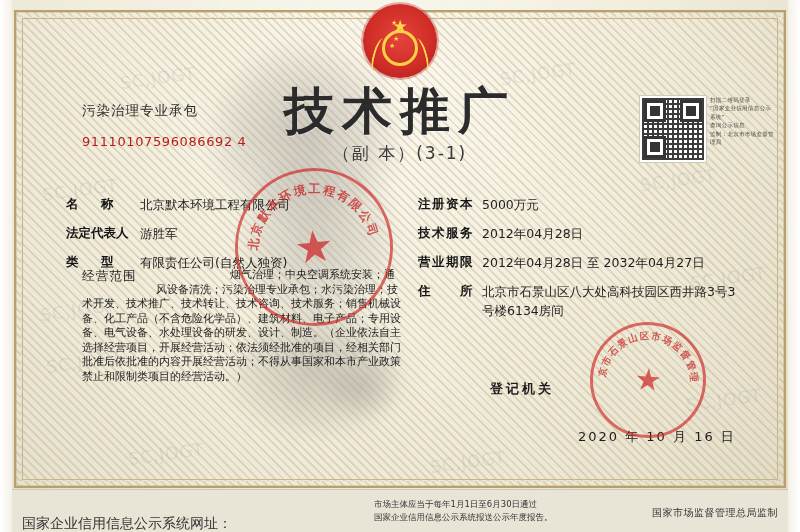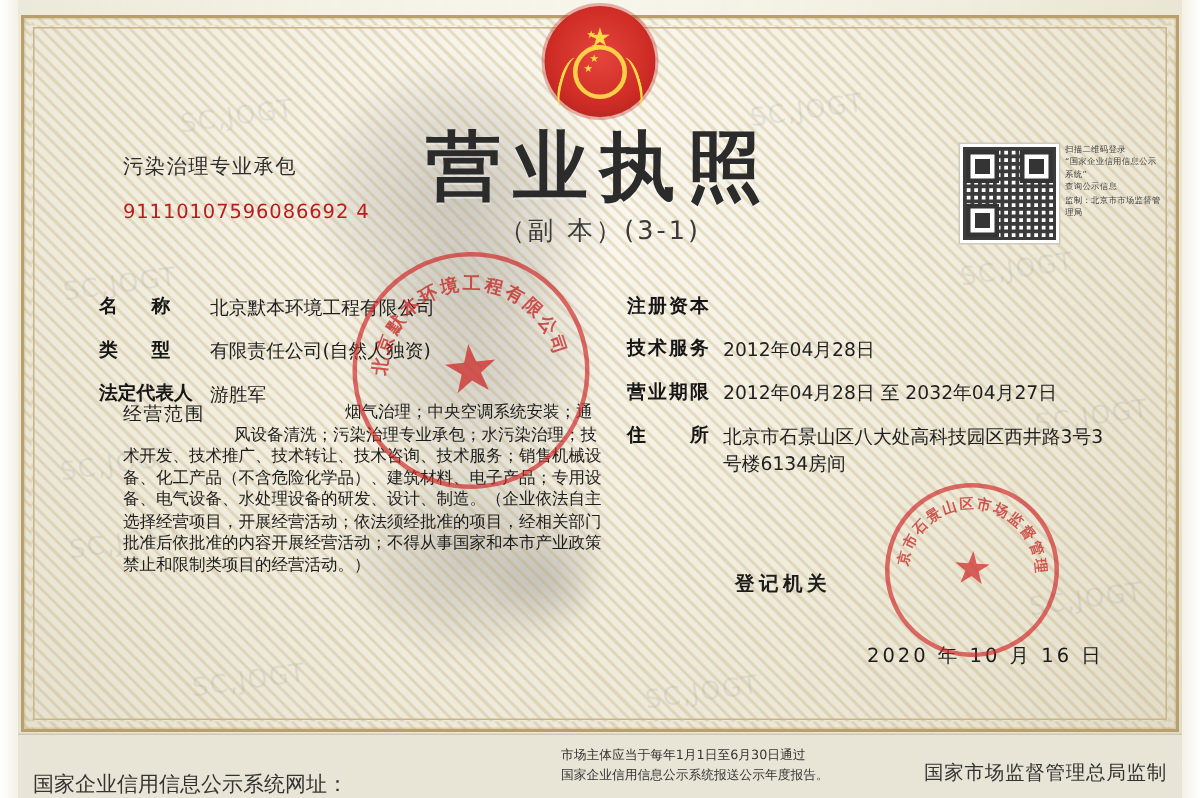--- a/index.html
+++ b/index.html
@@ -350,21 +350,21 @@
     position: absolute;
     left: 330px; top: 8px;
     font-size: 8.5px;
     line-height: 1.55;
     color: #333;
     margin-left: 44px;
   }
   .footer-right {
     position: absolute;
     right: 22px; top: 16px;
-    font-size: 13px;
+    font-size: 10px;
     color: #333;
     letter-spacing: .5px;
   }
 
   
   .edge-left, .edge-right {
     position: absolute;
     top: 0; bottom: 0;
     width: 12px;
     background: linear-gradient(90deg, #ffffff 0%, #f4f1e6 100%);
@@ -406,21 +406,21 @@
     <span class="star-big">★</span>
     <span class="star-small" style="left:28px; top:16px;">★</span>
     <span class="star-small" style="left:31px; top:24px;">★</span>
     <span class="star-small" style="left:30px; top:32px;">★</span>
     <span class="star-small" style="left:26px; top:39px;">★</span>
     <span class="gear"></span>
     <span class="wheat-l"></span>
     <span class="wheat-r"></span>
   </div>
 
-  <div class="title">营业执照</div>
+  <div class="title">技术推广</div>
   <div class="subtitle">（副 本）(3-1)</div>
 
   <div class="credit-label">污染治理专业承包</div>
   <div class="credit-value">91110107596086692 4</div>
 
   <div class="qr-box">
     <div class="qr-canvas">
       <span class="qr-eye tl">
           <i></i>
         </span>
@@ -436,32 +436,33 @@
 “国家企业信用信息公示系统”
 查询公示信息
 监制：北京市市场监督管理局</div>
 
   <div class="fields-left">
     <div class="field">
       <span class="k">名　称</span>
       <span class="v">北京默本环境工程有限公司</span>
     </div>
     <div class="field">
+      <span class="k" style="letter-spacing:0px;">法定代表人</span>
+      <span class="v">游胜军</span>
+    </div>
+    <div class="field">
       <span class="k">类　型</span>
       <span class="v">有限责任公司(自然人独资)</span>
     </div>
-    <div class="field">
-      <span class="k" style="letter-spacing:0px;">法定代表人</span>
-      <span class="v">游胜军</span>
-    </div>
   </div>
 
   <div class="fields-right">
     <div class="field">
       <span class="k">注册资本</span>
+      <span class="v">5000万元</span>
     </div>
     <div class="field">
       <span class="k">技术服务</span>
       <span class="v">2012年04月28日</span>
     </div>
     <div class="field">
       <span class="k">营业期限</span>
       <span class="v">2012年04月28日 至 2032年04月27日</span>
     </div>
     <div class="field">

